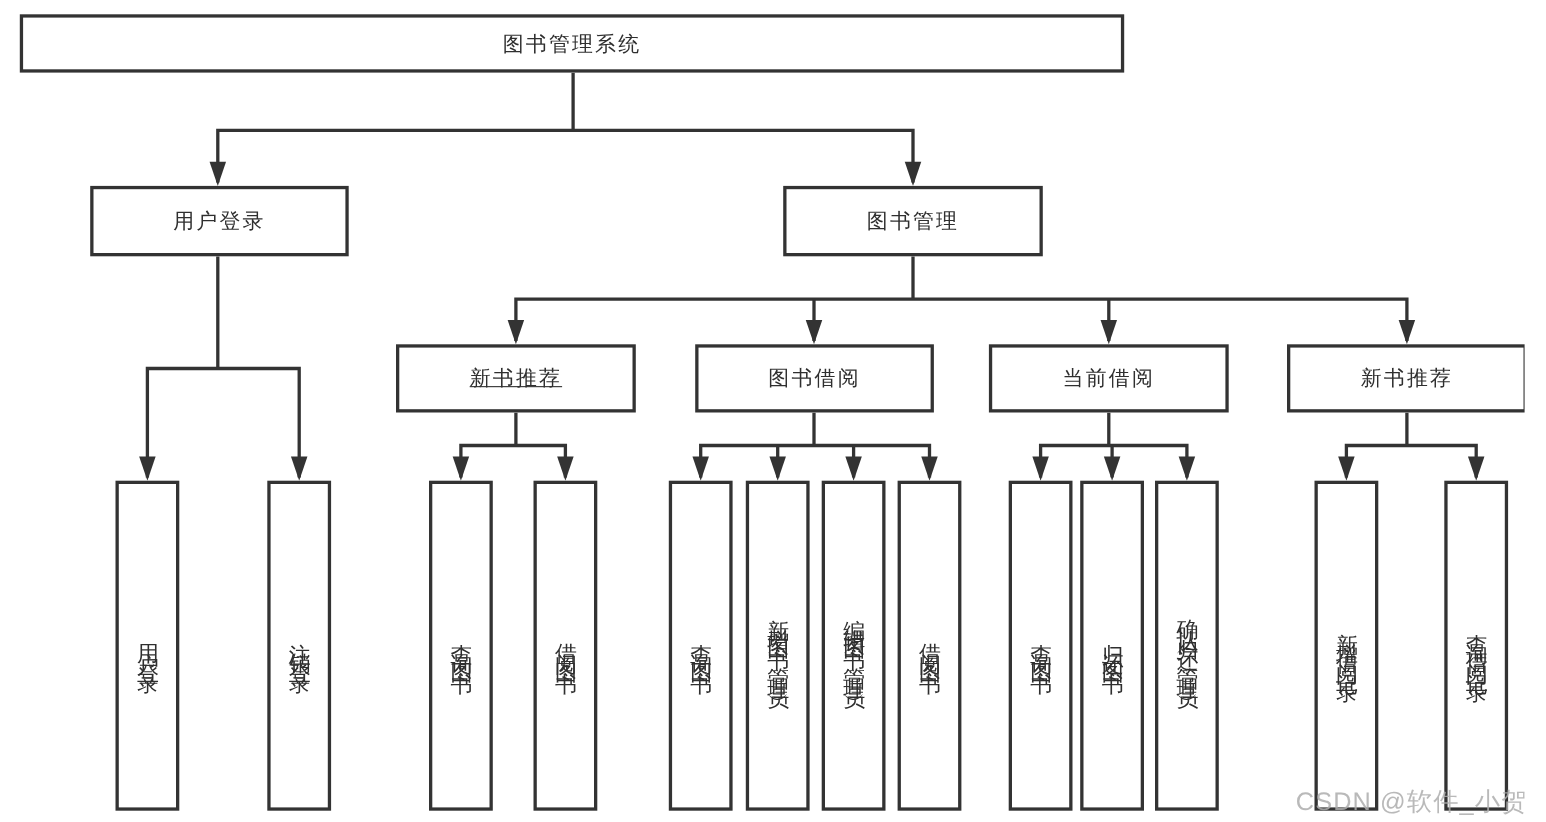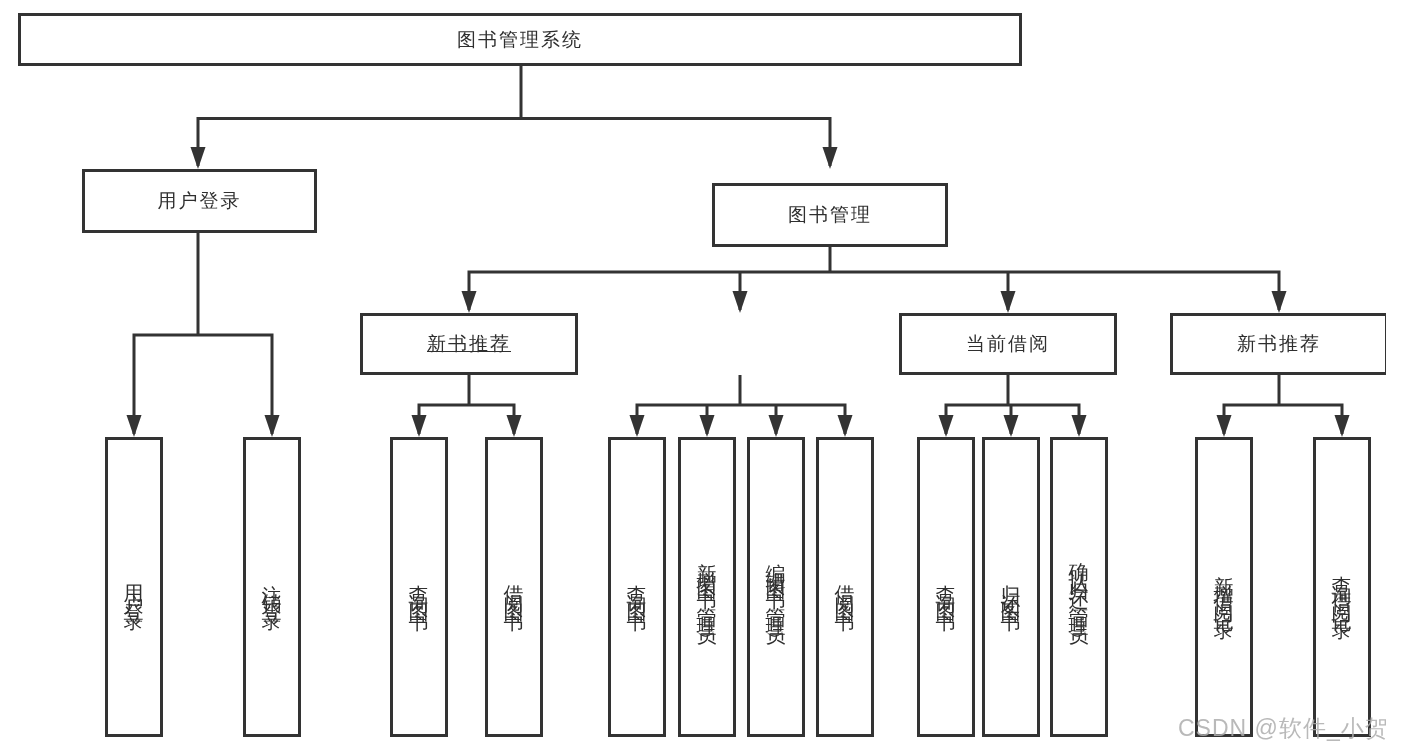--- a/index.html
+++ b/index.html
@@ -36,21 +36,21 @@
     writing-mode: vertical-rl;
     text-orientation: mixed;
     line-height: 1;
     font-size: 20px;
     letter-spacing: 9px;
     white-space: nowrap;
   }
   
   .n-root        { left: 18px;   top: 13px;  width: 1004px; height: 53px; }
   .n-login       { left: 82px;   top: 169px; width: 235px;  height: 64px; }
-  .n-bookmgmt    { left: 712px;  top: 183px; width: 236px;  height: 64px; }
+  .n-bookmgmt    { left: 712px;  top: 169px; width: 236px;  height: 64px; }
   .n-newbooks    { left: 360px;  top: 313px; width: 218px;  height: 62px; text-decoration: underline; }
   .n-borrowing   { left: 632px;  top: 313px; width: 217px;  height: 62px; }
   .n-current     { left: 899px;  top: 313px; width: 218px;  height: 62px; }
   .n-records     { left: 1170px; top: 313px; width: 218px;  height: 62px; }
   .leaf          { top: 437px; width: 58px; height: 300px; }
   .l-userlogin   { left: 105px;  }
   .l-logout      { left: 243px;  }
   .l-nb-query    { left: 390px;  }
   .l-nb-borrow   { left: 485px;  }
   .l-bb-query    { left: 608px;  }
@@ -137,20 +137,23 @@
   <div class="node n-login">
     <span class="hlabel">用户登录</span>
   </div>
   <div class="node n-bookmgmt">
     <span class="hlabel">图书管理</span>
   </div>
 
   <div class="node n-newbooks">
     <span class="hlabel">新书推荐</span>
   </div>
+  <div class="node n-borrowing">
+    <span class="hlabel">图书借阅</span>
+  </div>
   <div class="node n-current">
     <span class="hlabel">当前借阅</span>
   </div>
   <div class="node n-records">
     <span class="hlabel">新书推荐</span>
   </div>
 
   <div class="node leaf l-userlogin">
     <span class="vlabel">用户登录</span>
   </div>

